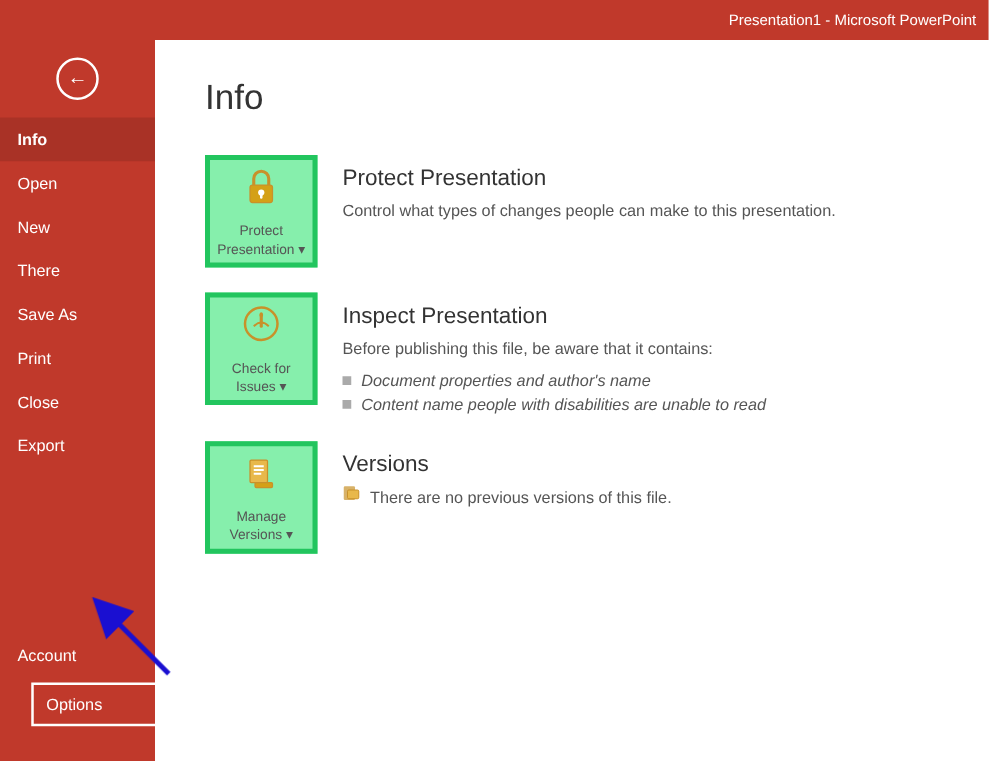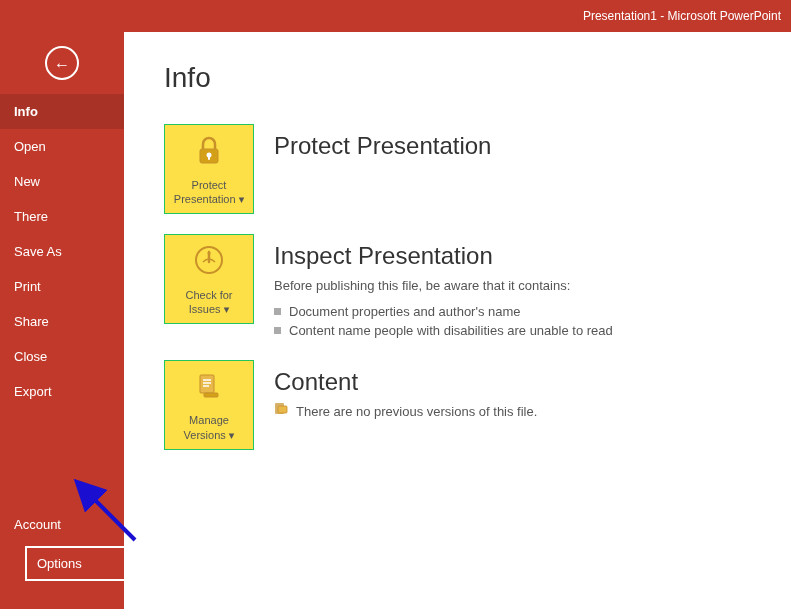--- a/index.html
+++ b/index.html
@@ -92,45 +92,45 @@
     .info-section {
       display: flex;
       align-items: flex-start;
       margin-bottom: 20px;
       gap: 20px;
     }
 
     .icon-box {
       width: 90px;
       height: 90px;
-      border: 1px solid #22c55e;
+      border: 4px solid #22c55e;
       display: flex;
       flex-direction: column;
       align-items: center;
       justify-content: center;
       flex-shrink: 0;
       cursor: pointer;
-      background: #fde047;
+      background: #86efac;
     }
 
     .icon-box-label {
       font-size: 11px;
       text-align: center;
       color: #555;
       margin-top: 6px;
       line-height: 1.3;
     }
 
     .section-text {
       flex: 1;
       padding-top: 8px;
     }
 
     .section-title {
-      font-size: 24px;
+      font-size: 18px;
       font-weight: 400;
       color: #333;
       margin-bottom: 6px;
     }
 
     .section-desc {
       font-size: 13px;
       color: #555;
       line-height: 1.5;
     }
@@ -140,20 +140,21 @@
       margin-top: 6px;
     }
 
     .bullet-list li {
       font-size: 13px;
       color: #555;
       padding: 2px 0;
       display: flex;
       align-items: center;
       gap: 8px;
+      font-style: italic;
     }
 
     .bullet-sq {
       width: 7px;
       height: 7px;
       background: #aaa;
       flex-shrink: 0;
     }
 
     
@@ -182,21 +183,20 @@
     <div class="back-btn">
       <div class="back-circle">←</div>
     </div>
 
     <div class="sidebar-item active">Info</div>
     <div class="sidebar-item">Open</div>
     <div class="sidebar-item">New</div>
     <div class="sidebar-item">There</div>
     <div class="sidebar-item">Save As</div>
     <div class="sidebar-item">Print</div>
-    <div class="sidebar-item">Share</div>
     <div class="sidebar-item">Close</div>
     <div class="sidebar-item">Export</div>
 
     <div class="sidebar-spacer"></div>
 
     <div class="sidebar-bottom">
       <div class="sidebar-item">Account</div>
       <div style="position:relative;">
         <div class="sidebar-item" style="border: 2px solid #fff; margin: 4px 25px; padding: 8px 10px; display:inline-block; width:calc(100% - 16px);">
           Options
@@ -215,20 +215,21 @@
             <rect x="9" y="17" width="18" height="14" rx="2" fill="#d4a017" stroke="#c8912a" stroke-width="1"></rect>
             <path d="M12 17v-5a6 6 0 0112 0v5" fill="none" stroke="#c8912a" stroke-width="2.5"></path>
             <circle cx="18" cy="23" r="2.5" fill="#fff"></circle>
             <rect x="17" y="24" width="2" height="4" rx="1" fill="#fff"></rect>
           </svg>
         </div>
         <div class="icon-box-label">Protect<br>Presentation ▾</div>
       </div>
       <div class="section-text">
         <div class="section-title">Protect Presentation</div>
+        <div class="section-desc">Control what types of changes people can make to this presentation.</div>
       </div>
     </div>
 
     <div class="info-section">
       <div class="icon-box">
         <div class="inspect-icon-wrap">
           <svg width="36" height="36" viewBox="0 0 36 36">
             <circle cx="18" cy="18" r="13" fill="none" stroke="#c8912a" stroke-width="2"></circle>
             <path d="M18 10 v10" stroke="#c8912a" stroke-width="2.5" stroke-linecap="round"></path>
             <circle cx="18" cy="11" r="1.5" fill="#c8912a"></circle>
@@ -260,21 +261,21 @@
             <rect x="9" y="8" width="14" height="18" rx="1" fill="#e8b84b" stroke="#c8912a" stroke-width="1"></rect>
             <rect x="13" y="26" width="14" height="4" rx="1" fill="#d4a017" stroke="#c8912a" stroke-width="1"></rect>
             <line x1="12" y1="13" x2="20" y2="13" stroke="#fff" stroke-width="1.5"></line>
             <line x1="12" y1="16" x2="20" y2="16" stroke="#fff" stroke-width="1.5"></line>
             <line x1="12" y1="19" x2="18" y2="19" stroke="#fff" stroke-width="1.5"></line>
           </svg>
         </div>
         <div class="icon-box-label">Manage<br>Versions ▾</div>
       </div>
       <div class="section-text">
-        <div class="section-title">Content</div>
+        <div class="section-title">Versions</div>
         <div class="section-desc" style="display:flex;align-items:flex-start;gap:8px;">
           <svg width="14" height="14" viewBox="0 0 14 14">
               <rect x="1" y="1" width="9" height="11" rx="1" fill="#c8912a" opacity="0.7"></rect>
               <rect x="4" y="4" width="9" height="7" rx="1" fill="#e8b84b" stroke="#c8912a" stroke-width="0.8"></rect>
             </svg>
           There are no previous versions of this file.
         </div>
       </div>
     </div>
   </div>

